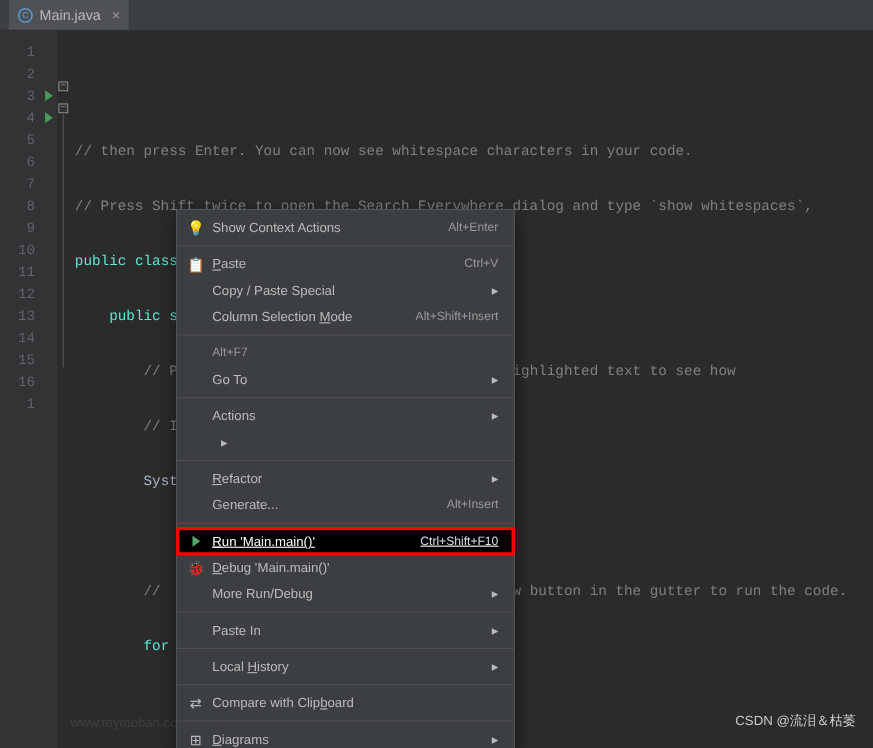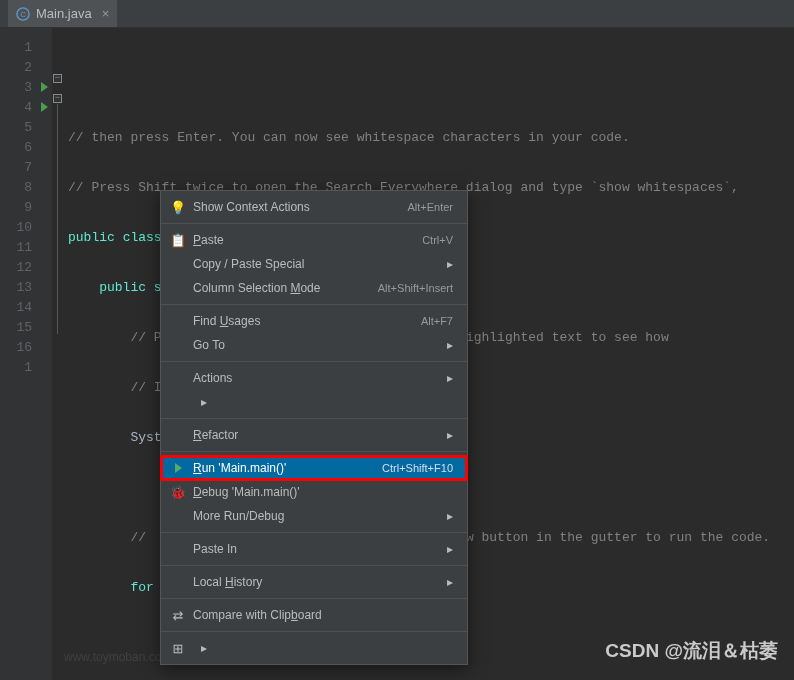--- a/index.html
+++ b/index.html
@@ -100,22 +100,23 @@
   z-index: 100;
 }
 .menu-item {
   display: flex;
   align-items: center;
   height: 24px;
   padding: 0 14px 0 8px;
   position: relative;
 }
 .menu-item.highlighted {
-  background: #0369a1;
+  background: #000000;
   color: #fff;
+  text-decoration: underline;
 }
 .menu-item.boxed {
   outline: 3px solid #ff0000;
   outline-offset: -2px;
 }
 .menu-icon { width: 18px; display: flex; justify-content: center; margin-right: 6px; font-size: 13px; }
 .menu-label { flex: 1; }
 .menu-label u { text-decoration: underline; }
 .menu-shortcut { color: #999; font-size: 11px; }
 .menu-item.highlighted .menu-shortcut { color: #dde; }
@@ -130,25 +131,24 @@
 }
 .bug-ico {
   color: #7aa35a;
   font-size: 13px;
 }
 .watermark {
   position: absolute;
   right: 16px;
   bottom: 16px;
   color: #dcdcdc;
-  font-size: 19px;
+  font-size: 12px;
   opacity: 0.9;
   z-index: 200;
   font-family: "Microsoft YaHei", sans-serif;
-  font-weight: bold;
 }
 .faint-text {
   position: absolute;
   left: 20px;
   bottom: 16px;
   color: #555;
   font-size: 12px;
   opacity: 0.5;
   margin-left: 44px;
 }
@@ -233,21 +233,20 @@
     <span class="menu-arrow">▸</span>
   </div>
   <div class="menu-item">
     <span class="menu-icon"></span>
     <span class="menu-label">Column Selection <u>M</u>ode</span>
     <span class="menu-shortcut">Alt+Shift+Insert</span>
   </div>
   <div class="menu-sep"></div>
   <div class="menu-item">
     <span class="menu-icon"></span>
-    <span class="menu-label">Find <u>U</u>sages</span>
     <span class="menu-shortcut">Alt+F7</span>
   </div>
   <div class="menu-item">
     <span class="menu-icon"></span>
     <span class="menu-label">Go To</span>
     <span class="menu-arrow">▸</span>
   </div>
   <div class="menu-sep"></div>
   <div class="menu-item">
     <span class="menu-icon"></span>
@@ -256,20 +255,25 @@
   </div>
   <div class="menu-item">
     <span class="menu-icon"></span>
     <span class="menu-arrow">▸</span>
   </div>
   <div class="menu-sep"></div>
   <div class="menu-item">
     <span class="menu-icon"></span>
     <span class="menu-label"><u>R</u>efactor</span>
     <span class="menu-arrow">▸</span>
+  </div>
+  <div class="menu-item">
+    <span class="menu-icon"></span>
+    <span class="menu-label">Generate...</span>
+    <span class="menu-shortcut">Alt+Insert</span>
   </div>
   <div class="menu-sep"></div>
   <div class="menu-item highlighted boxed">
     <span class="menu-icon">
         <span class="run-tri"></span>
       </span>
     <span class="menu-label"><u>R</u>un 'Main.main()'</span>
     <span class="menu-shortcut">Ctrl+Shift+F10</span>
   </div>
   <div class="menu-item">
@@ -294,19 +298,20 @@
     <span class="menu-arrow">▸</span>
   </div>
   <div class="menu-sep"></div>
   <div class="menu-item">
     <span class="menu-icon">⇄</span>
     <span class="menu-label">Compare with Clip<u>b</u>oard</span>
   </div>
   <div class="menu-sep"></div>
   <div class="menu-item">
     <span class="menu-icon">⊞</span>
+    <span class="menu-label"><u>D</u>iagrams</span>
     <span class="menu-arrow">▸</span>
   </div>
 
 </div>
 
 <div class="watermark">CSDN @流泪＆枯萎</div>
 <div class="faint-text">www.toymoban.com</div>
 
 </body></html>

